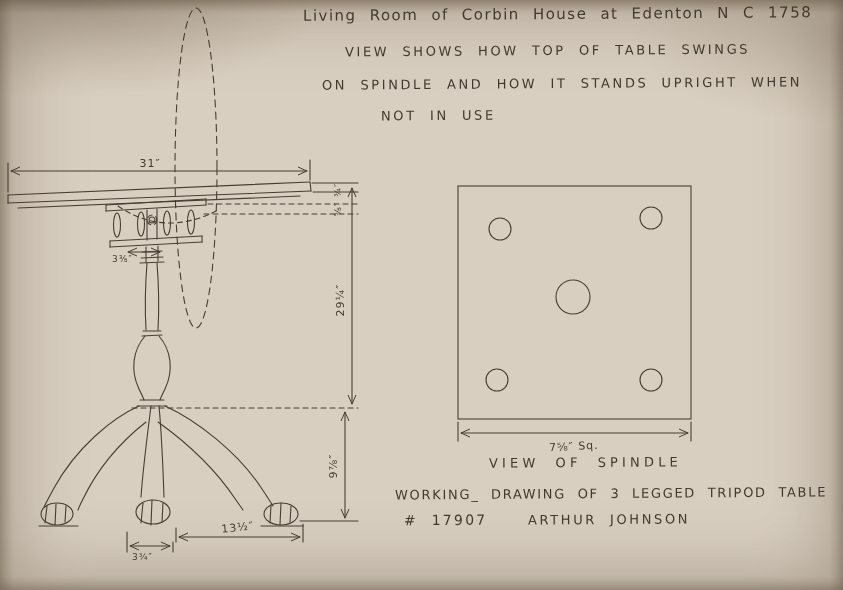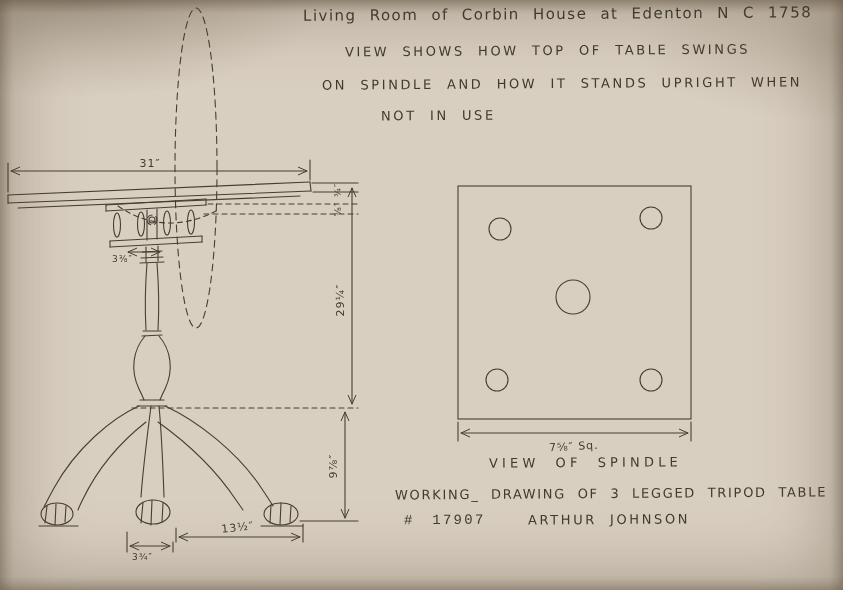--- a/index.html
+++ b/index.html
@@ -23,21 +23,21 @@
     position:absolute;white-space:nowrap;color:#423a2f;
     letter-spacing:.2em;word-spacing:.5em;font-size:13px;
     transform:rotate(-.4deg);
   }
   .title{left:303px;top:5px;font-size:15px;letter-spacing:.10em;word-spacing:.45em;}
   .cap1{left:345px;top:43px;}
   .cap2{left:322px;top:76px;}
   .cap3{left:358px;top:108px;margin-left:23px;}
   .spindle-label{left:489px;top:455px;letter-spacing:.32em;word-spacing:.6em;}
   .footer1{left:395px;top:486px;letter-spacing:.13em;word-spacing:.45em;}
-  .footer-number{left:404px;top:512px;font-size:14px;letter-spacing:.16em;font-family:Liberation Mono, monospace;}
+  .footer-number{left:404px;top:512px;font-size:14px;letter-spacing:.16em;}
   .footer-artist{left:528px;top:512px;letter-spacing:.2em;word-spacing:.5em;}
   svg{position:absolute;left:0;top:0;}
   .ink{stroke:#473e33;stroke-width:1.1;fill:none;stroke-linecap:round;}
   .dash{stroke-dasharray:7 5;}
   .dash2{stroke-dasharray:5 4;}
   .dim-text{font-family:"DejaVu Sans",sans-serif;fill:#423a2f;font-size:11px;letter-spacing:1px;}
   .dim-small{font-size:9px;}
 </style>
 </head>
 <body>

